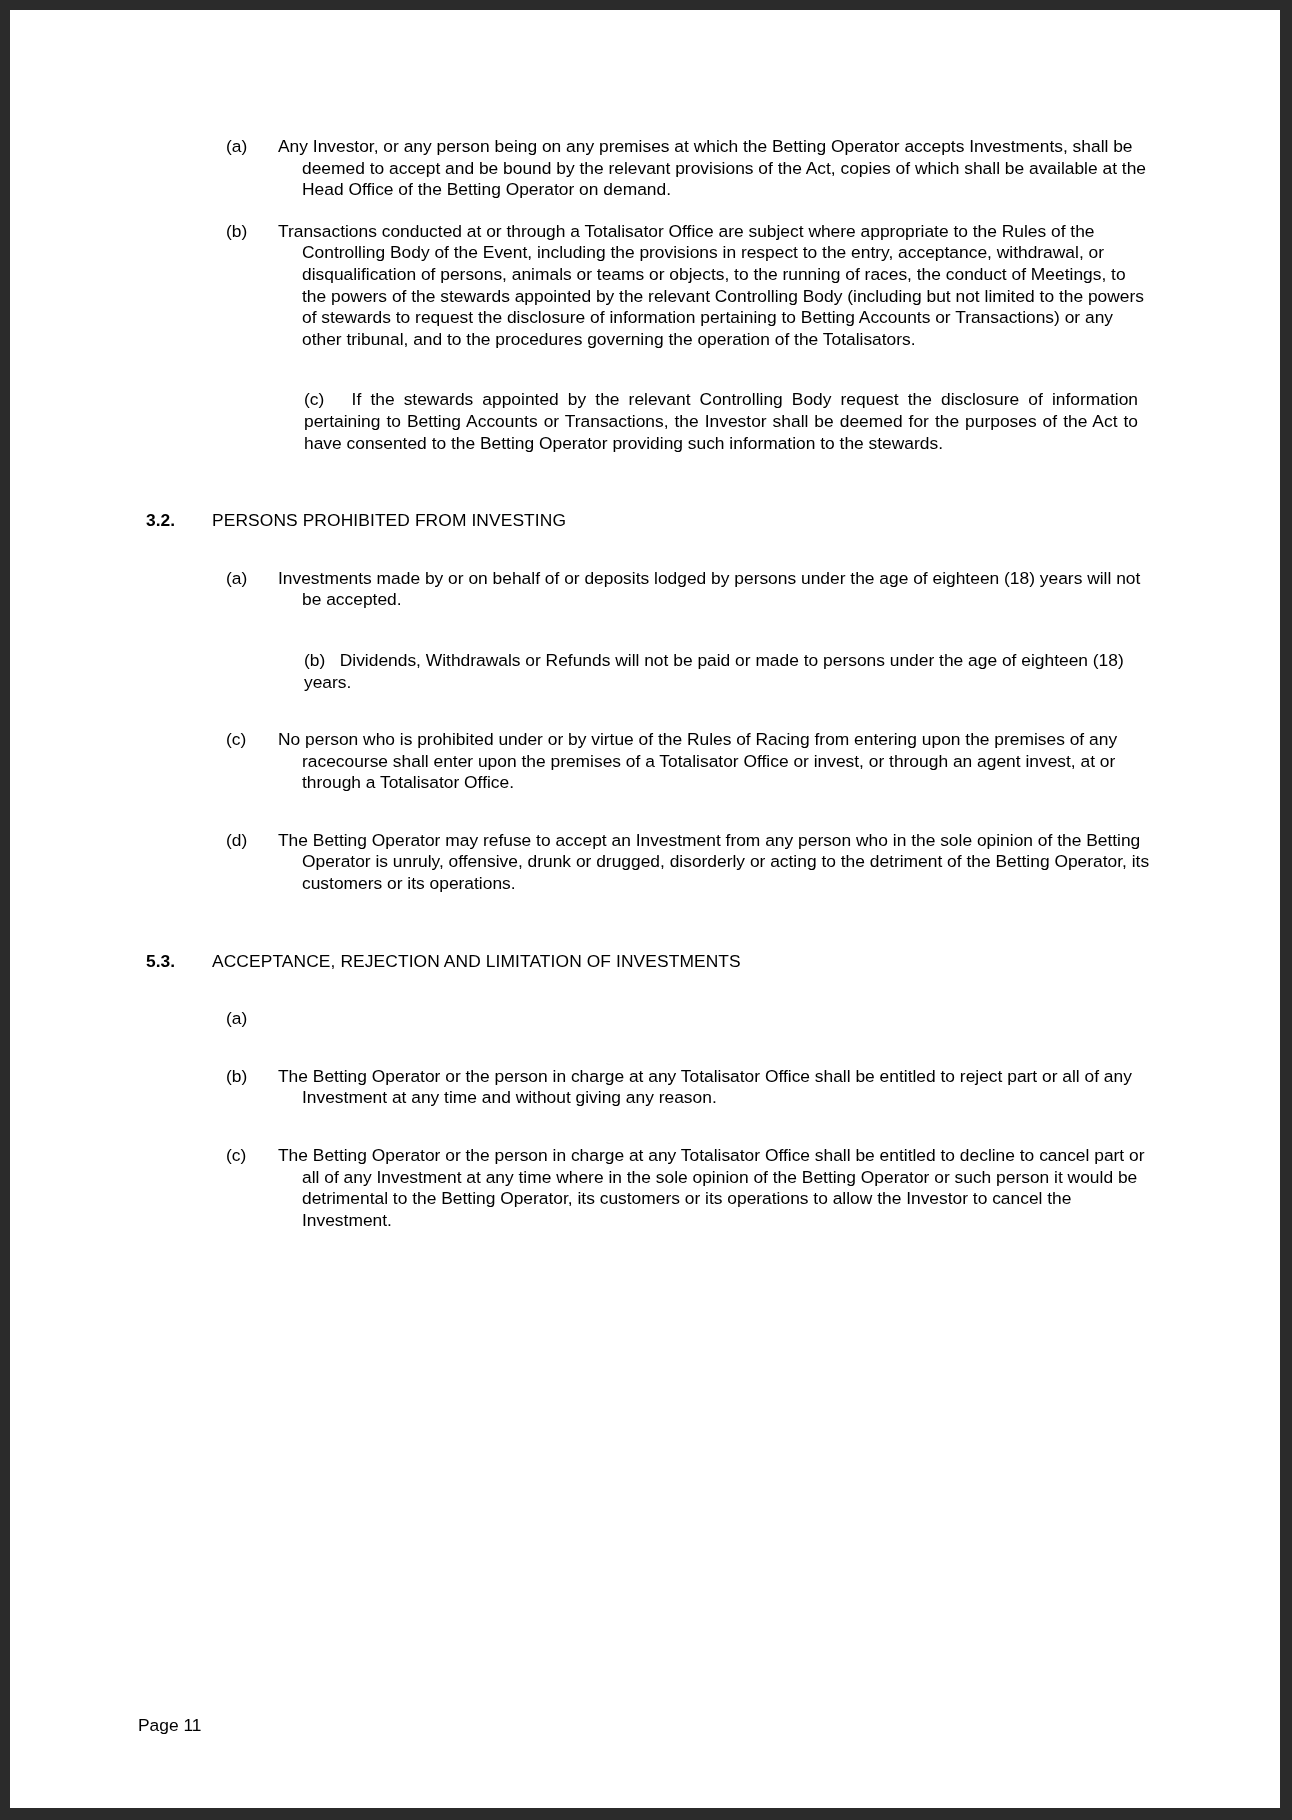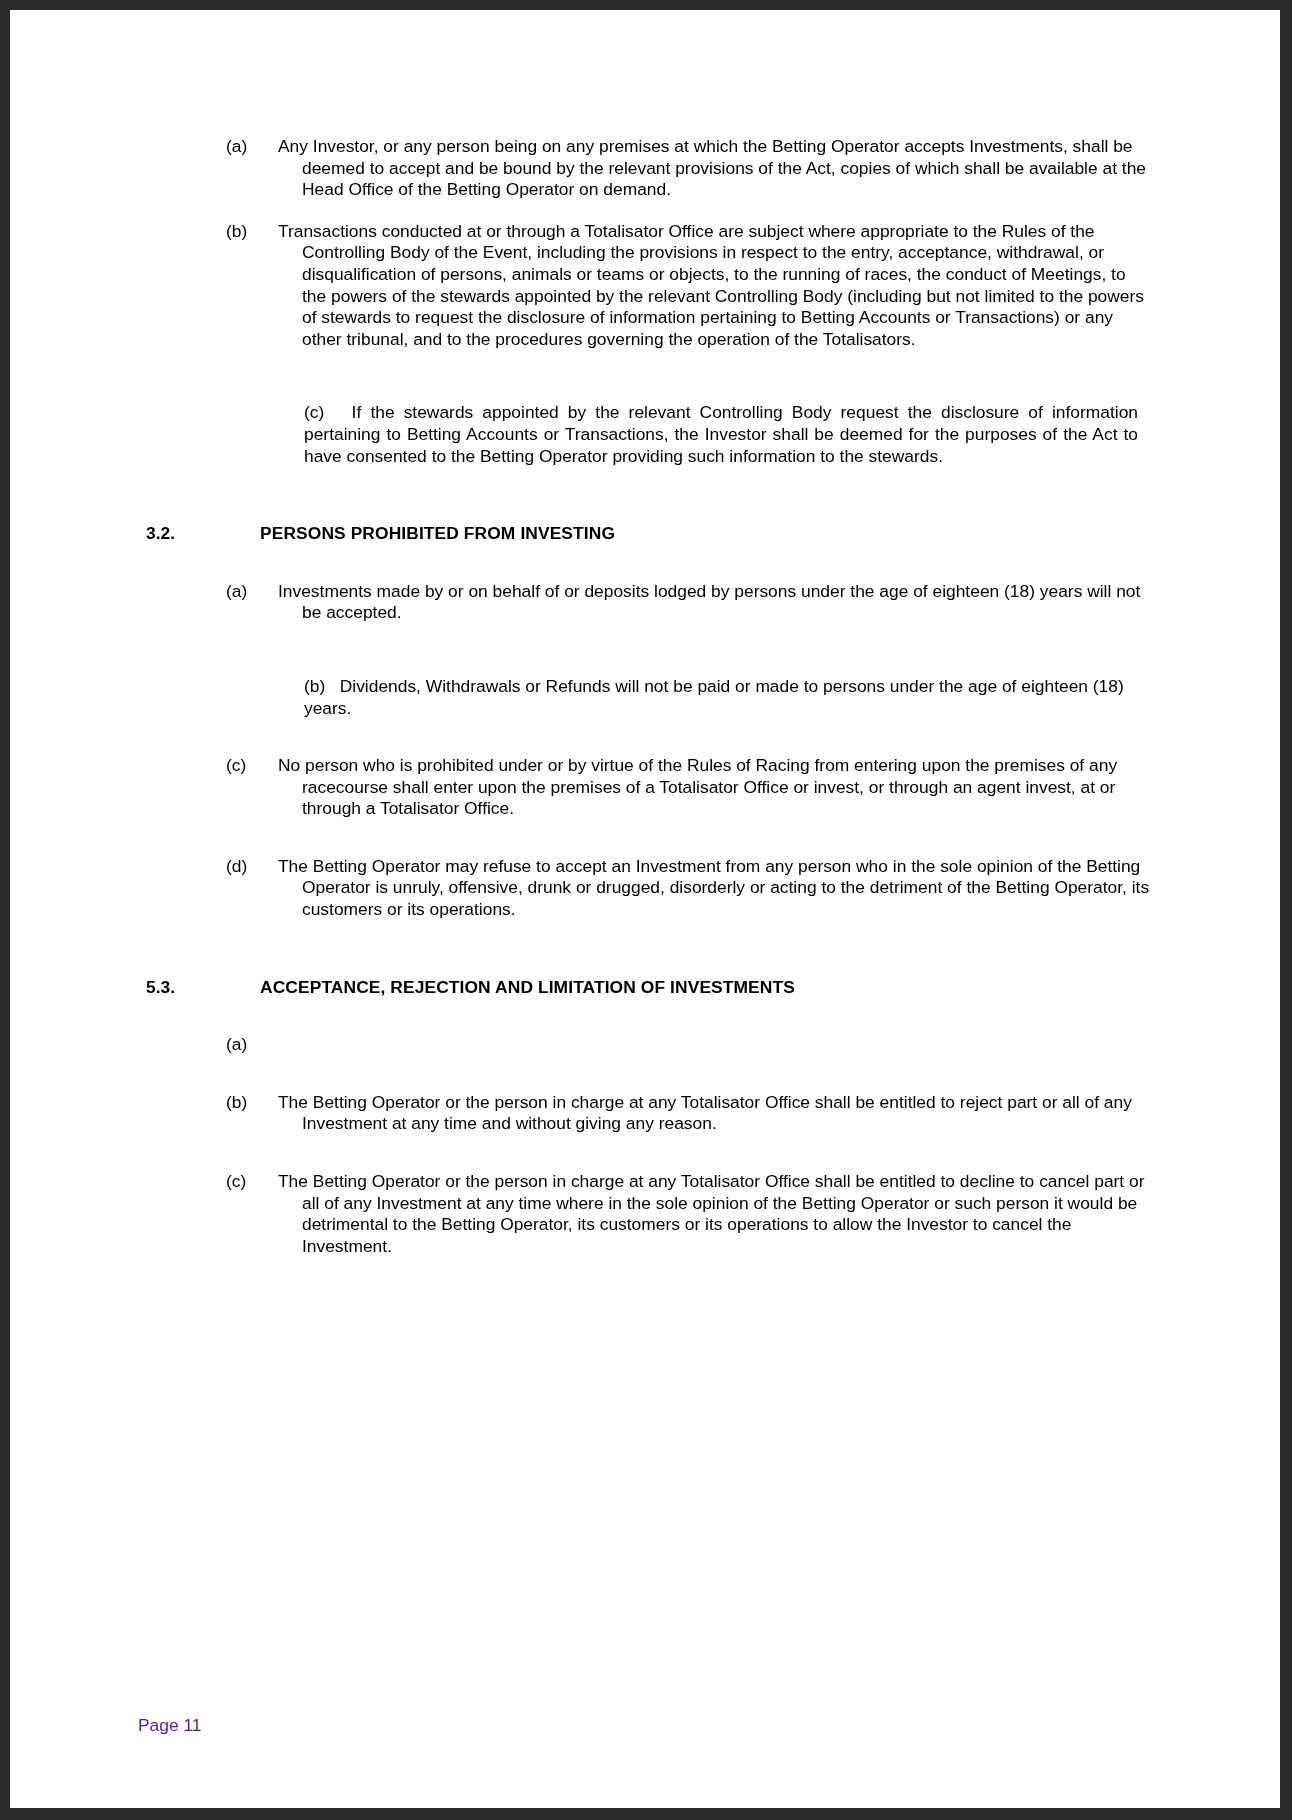--- a/index.html
+++ b/index.html
@@ -62,21 +62,21 @@
     text-indent: 0;
   }
   .clause-text .hang {
     display: block;
     padding-left: 24px;
     text-indent: -24px;
   }
 
   
   .clause-inline {
-    margin: 16px 0 20px 0;
+    margin: 3px 0 20px 0;
     padding-left: 166px;
     padding-right: 14px;
   }
   .clause-inline.justify {
     text-align: justify;
   }
   .clause-inline .lead {
     white-space: pre;
   }
 
@@ -87,35 +87,34 @@
     margin: 0;
     padding-left: 8px;
   }
   .section-number {
     flex: 0 0 auto;
     width: 66px;
     font-weight: bold;
   }
   .section-title {
     flex: 1 1 auto;
-    font-weight: bold;
+    font-weight: normal;
     letter-spacing: 0.1px;
-    margin-left: 48px;
   }
 
   .gap-lg { height: 36px; }
   .gap-sm { height: 16px; }
 
   
   .page-footer {
     position: absolute;
     left: 128px;
     bottom: 72px;
     font-size: 17.4px;
-    color: #4c1d95;
+    color: #000000;
   }
 </style>
 </head>
 <body>
 
 <div class="page-frame">
   <div class="page-sheet">
     <div class="page-body">
 
       <div class="clause">

